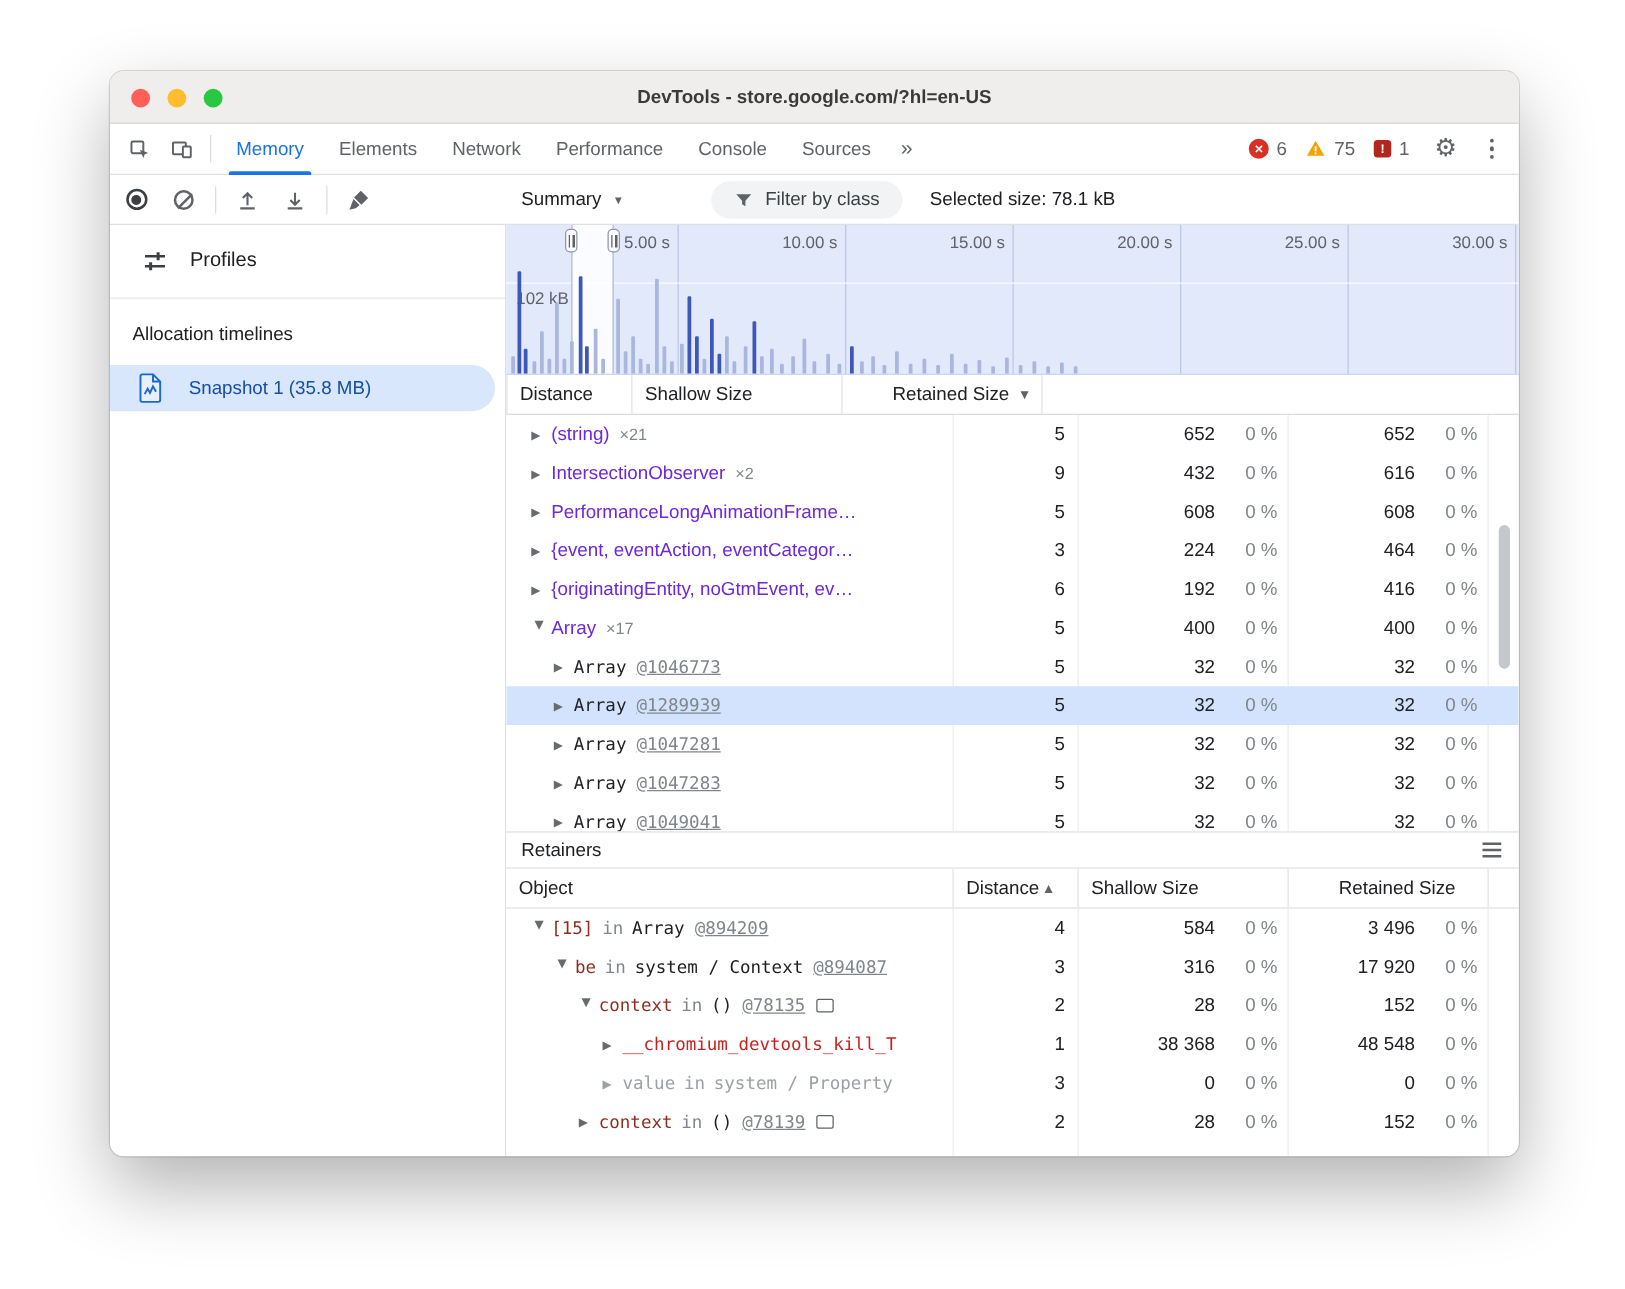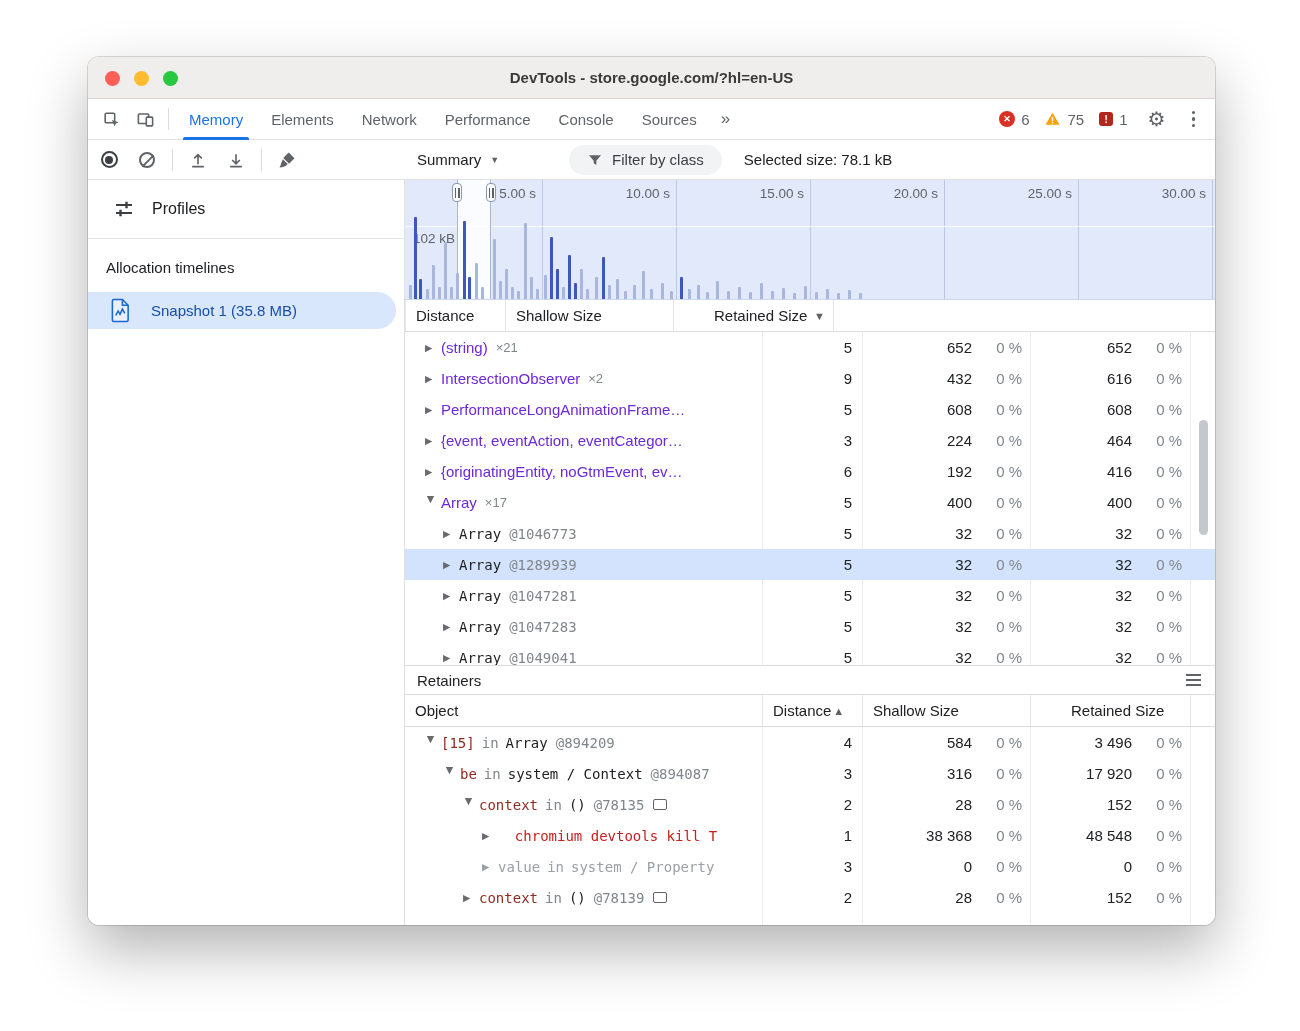--- a/index.html
+++ b/index.html
@@ -98,21 +98,21 @@
   .v1 { left:357px; } .v2 { left:457px; } .v3 { left:625px; } .v4 { left:785px; }
 
   .grid-row { display:flex; align-items:center; height:31px; font-size:15px; color:#202124; position:relative; }
   .grid-row.sel { background:#d3e3fd; }
   .col-tree { width:357px; flex:0 0 357px; display:flex; align-items:center; overflow:hidden; white-space:nowrap; }
   .arrow { color:#676b70; font-size:9.5px; width:16px; flex:0 0 16px; display:inline-block; }
   .arrow.exp { transform:rotate(90deg); transform-origin:40% 50%; }
   .cname { color:#6d28d9; }
   .ccount { color:#80868b; font-size:13px; margin-left:8px; }
   .mono-name { font-family:"DejaVu Sans Mono", monospace; font-size:14px; color:#202124; }
-  .maddr { font-family:"DejaVu Sans Mono", monospace; font-size:14px; color:#80868b; margin-left:8px; }
+  .maddr { font-family:"DejaVu Sans Mono", monospace; font-size:14px; color:#80868b; margin-left:8px;text-decoration:underline; }
   .col-dist { width:100px; flex:0 0 100px; text-align:right; padding-right:10px; }
   .col-size { display:flex; padding-right:8px; }
   .col-size.shal { width:168px; flex:0 0 168px; }
   .col-size.ret { width:160px; flex:0 0 160px; }
   .col-size .v { flex:1; text-align:right; }
   .col-size .p { width:50px; text-align:right; color:#80868b; }
   .gutter { flex:1; }
 
   .rname { font-family:"DejaVu Sans Mono", monospace; font-size:14px; color:#8f2c20; }
   .rname.special { color:#c5221f; }

